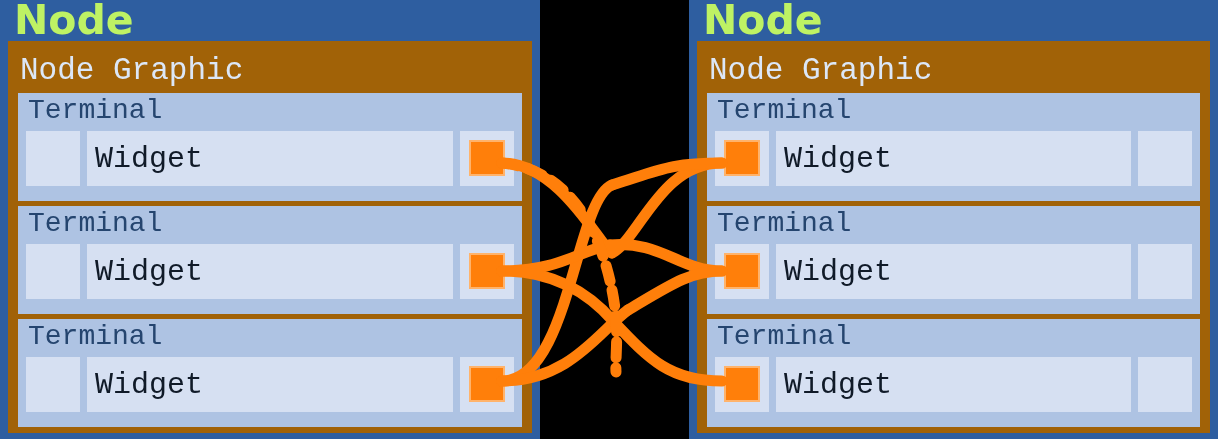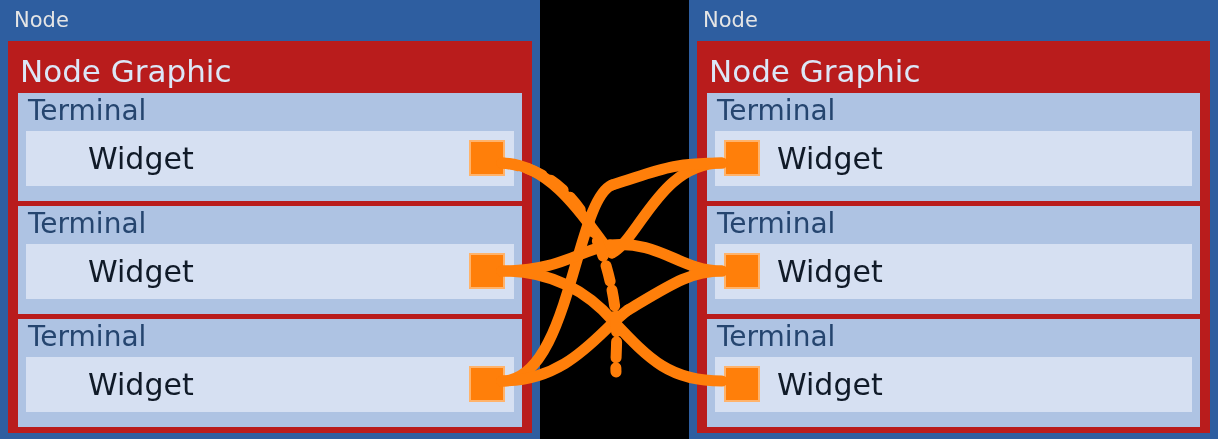--- a/index.html
+++ b/index.html
@@ -33,37 +33,39 @@
     box-sizing: border-box;
     padding: 6px 6px 0 6px;
   }
   .node.left  { left: 0px; }
   .node.right { left: 689px; width: 529px; }
 
   .node-title {
     position: absolute;
     left: 14px;
     top: 2px;
-    font-size: 21px;
+    font-size: 41px;
     line-height: 36px;
-    color: #e5e5e5;
+    color: #bef264;
     letter-spacing: 0px;
     white-space: nowrap;
+    font-weight: bold;
   }
 
   
   .node-graphic {
     position: absolute;
     left: 8px;
     top: 41px;
     right: 8px;
     bottom: 6px;
-    background: #b91c1c;
+    background: #a16207;
     box-sizing: border-box;
     padding: 0;
+    font-family: Liberation Mono, monospace;
   }
   .node-graphic-title {
     position: absolute;
     left: 12px;
     top: 12px;
     font-size: 31px;
     line-height: 36px;
     color: #dce7f7;
     white-space: nowrap;
   }
@@ -94,21 +96,21 @@
   }
 
   .terminal-row {
     position: absolute;
     left: 8px;
     right: 8px;
     top: 38px;
     height: 55px;
     display: flex;
     align-items: stretch;
-    gap: 0;
+    gap: 7px;
   }
 
   .socket {
     width: 54px;
     flex: 0 0 54px;
     background: #d6e0f2;
     position: relative;
   }
   .socket .port {
     position: absolute;

